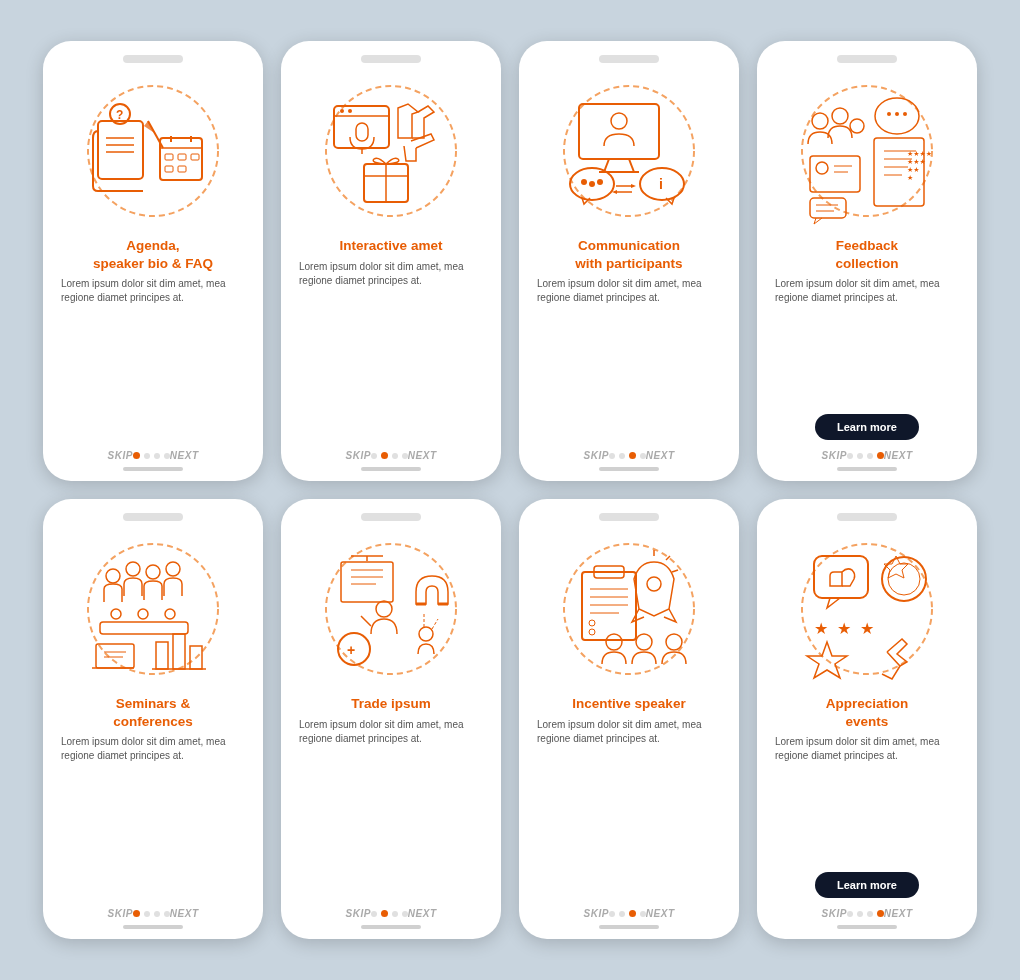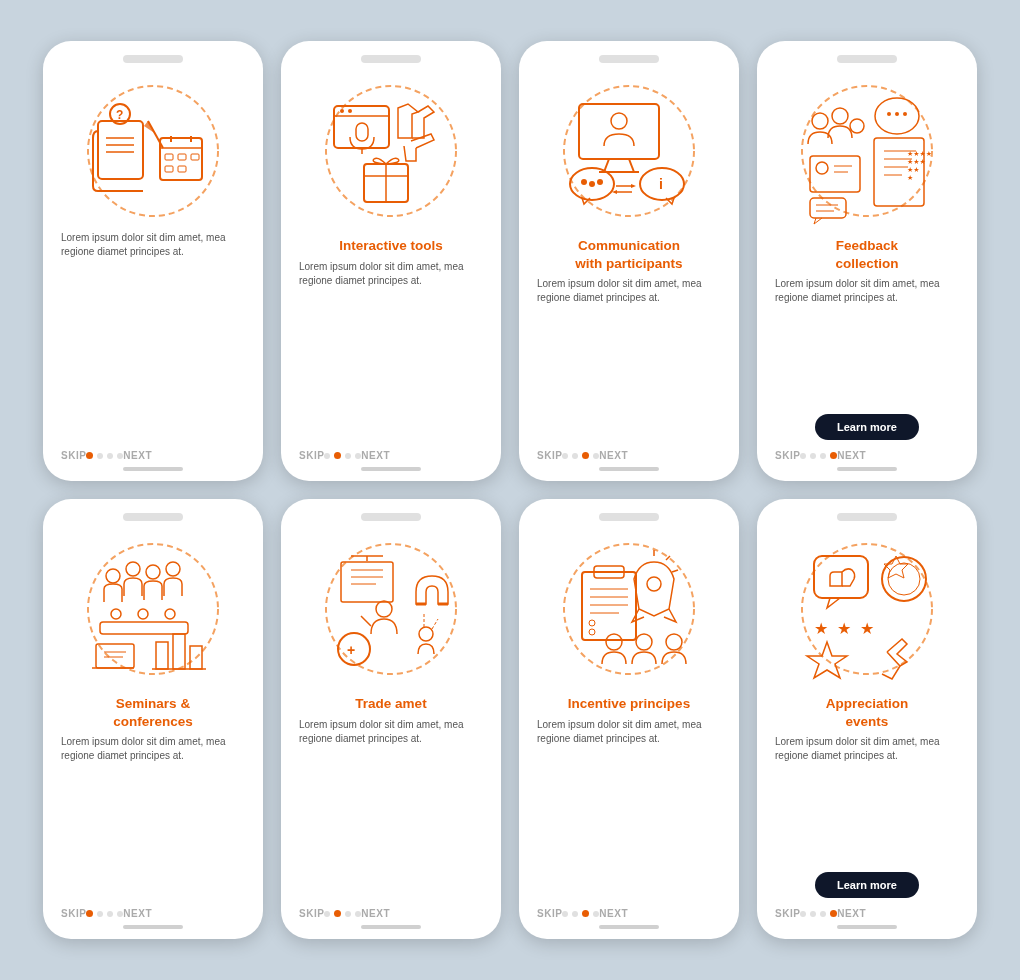--- a/index.html
+++ b/index.html
@@ -73,24 +73,25 @@
       border-radius: 20px;
       padding: 7px 22px;
       font-size: 11px;
       font-weight: 600;
       margin: 8px 0 4px 0;
       cursor: pointer;
     }
     .phone-nav {
       display: flex;
       align-items: center;
-      justify-content: flex-start;
+      justify-content: center;
       width: 100%;
       margin-top: 6px;
       padding: 0 4px;
+      font-style: italic;
     }
     .nav-skip, .nav-next {
       font-size: 10px;
       font-weight: 700;
       color: #aaa;
       letter-spacing: 0.5px;
     }
     .nav-dots {
       display: flex;
       gap: 4px;
@@ -143,20 +144,21 @@
         <line x1="82" y1="72" x2="124" y2="72" stroke="#e85d04" stroke-width="1.5"></line>
         <line x1="93" y1="60" x2="93" y2="66" stroke="#e85d04" stroke-width="2"></line>
         <line x1="113" y1="60" x2="113" y2="66" stroke="#e85d04" stroke-width="2"></line>
         <rect x="87" y="78" width="8" height="6" rx="1" stroke="#e85d04" stroke-width="1" fill="none"></rect>
         <rect x="100" y="78" width="8" height="6" rx="1" stroke="#e85d04" stroke-width="1" fill="none"></rect>
         <rect x="113" y="78" width="8" height="6" rx="1" stroke="#e85d04" stroke-width="1" fill="none"></rect>
         <rect x="87" y="90" width="8" height="6" rx="1" stroke="#e85d04" stroke-width="1" fill="none"></rect>
         <rect x="100" y="90" width="8" height="6" rx="1" stroke="#e85d04" stroke-width="1" fill="none"></rect>
       </svg>
     </div>
+    <div class="card-title">Agenda,<br>speaker bio &amp; FAQ</div>
     <div class="card-desc">Lorem ipsum dolor sit dim amet, mea regione diamet principes at.</div>
     <div class="phone-nav">
       <span class="nav-skip">SKIP</span>
       <div class="nav-dots">
         <div class="dot active"></div>
         <div class="dot"></div>
         <div class="dot"></div>
         <div class="dot"></div>
       </div>
       <span class="nav-next">NEXT</span>
@@ -185,21 +187,21 @@
         <path d="M95 65 L115 58 L118 64 L100 72" stroke="#e85d04" stroke-width="1.5" fill="none"></path>
         <path d="M100 72 L100 85 L90 85 L88 70" stroke="#e85d04" stroke-width="1.5" fill="none"></path>
 
         <rect x="48" y="88" width="44" height="38" rx="3" stroke="#e85d04" stroke-width="2" fill="none"></rect>
         <line x1="70" y1="88" x2="70" y2="126" stroke="#e85d04" stroke-width="1.5"></line>
         <line x1="48" y1="100" x2="92" y2="100" stroke="#e85d04" stroke-width="1.5"></line>
         <path d="M70 88 Q62 80 58 83 Q54 87 70 88" stroke="#e85d04" stroke-width="1.5" fill="none"></path>
         <path d="M70 88 Q78 80 82 83 Q86 87 70 88" stroke="#e85d04" stroke-width="1.5" fill="none"></path>
       </svg>
     </div>
-    <div class="card-title">Interactive tools</div>
+    <div class="card-title">Interactive amet</div>
     <div class="card-desc">Lorem ipsum dolor sit dim amet, mea regione diamet principes at.</div>
     <div class="phone-nav">
       <span class="nav-skip">SKIP</span>
       <div class="nav-dots">
         <div class="dot"></div>
         <div class="dot active"></div>
         <div class="dot"></div>
         <div class="dot"></div>
       </div>
       <span class="nav-next">NEXT</span>
@@ -378,21 +380,21 @@
         <line x1="100" y1="70" x2="110" y2="70" stroke="#e85d04" stroke-width="3"></line>
         <line x1="122" y1="70" x2="132" y2="70" stroke="#e85d04" stroke-width="3"></line>
 
         <circle cx="110" cy="100" r="7" stroke="#e85d04" stroke-width="1.5" fill="none"></circle>
         <path d="M102 120 Q102 110 110 110 Q118 110 118 120" stroke="#e85d04" stroke-width="1.5" fill="none"></path>
 
         <line x1="116" y1="95" x2="122" y2="85" stroke="#e85d04" stroke-width="1" stroke-dasharray="3 2"></line>
         <line x1="108" y1="93" x2="108" y2="80" stroke="#e85d04" stroke-width="1" stroke-dasharray="3 2"></line>
       </svg>
     </div>
-    <div class="card-title">Trade amet</div>
+    <div class="card-title">Trade ipsum</div>
     <div class="card-desc">Lorem ipsum dolor sit dim amet, mea regione diamet principes at.</div>
     <div class="phone-nav">
       <span class="nav-skip">SKIP</span>
       <div class="nav-dots">
         <div class="dot"></div>
         <div class="dot active"></div>
         <div class="dot"></div>
         <div class="dot"></div>
       </div>
       <span class="nav-next">NEXT</span>
@@ -425,21 +427,21 @@
         <line x1="118" y1="38" x2="124" y2="36" stroke="#e85d04" stroke-width="1.5"></line>
 
         <circle cx="60" cy="108" r="8" stroke="#e85d04" stroke-width="1.5" fill="none"></circle>
         <path d="M48 130 Q48 118 60 118 Q72 118 72 130" stroke="#e85d04" stroke-width="1.5" fill="none"></path>
         <circle cx="90" cy="108" r="8" stroke="#e85d04" stroke-width="1.5" fill="none"></circle>
         <path d="M78 130 Q78 118 90 118 Q102 118 102 130" stroke="#e85d04" stroke-width="1.5" fill="none"></path>
         <circle cx="120" cy="108" r="8" stroke="#e85d04" stroke-width="1.5" fill="none"></circle>
         <path d="M108 130 Q108 118 120 118 Q132 118 132 130" stroke="#e85d04" stroke-width="1.5" fill="none"></path>
       </svg>
     </div>
-    <div class="card-title">Incentive principes</div>
+    <div class="card-title">Incentive speaker</div>
     <div class="card-desc">Lorem ipsum dolor sit dim amet, mea regione diamet principes at.</div>
     <div class="phone-nav">
       <span class="nav-skip">SKIP</span>
       <div class="nav-dots">
         <div class="dot"></div>
         <div class="dot"></div>
         <div class="dot active"></div>
         <div class="dot"></div>
       </div>
       <span class="nav-next">NEXT</span>

